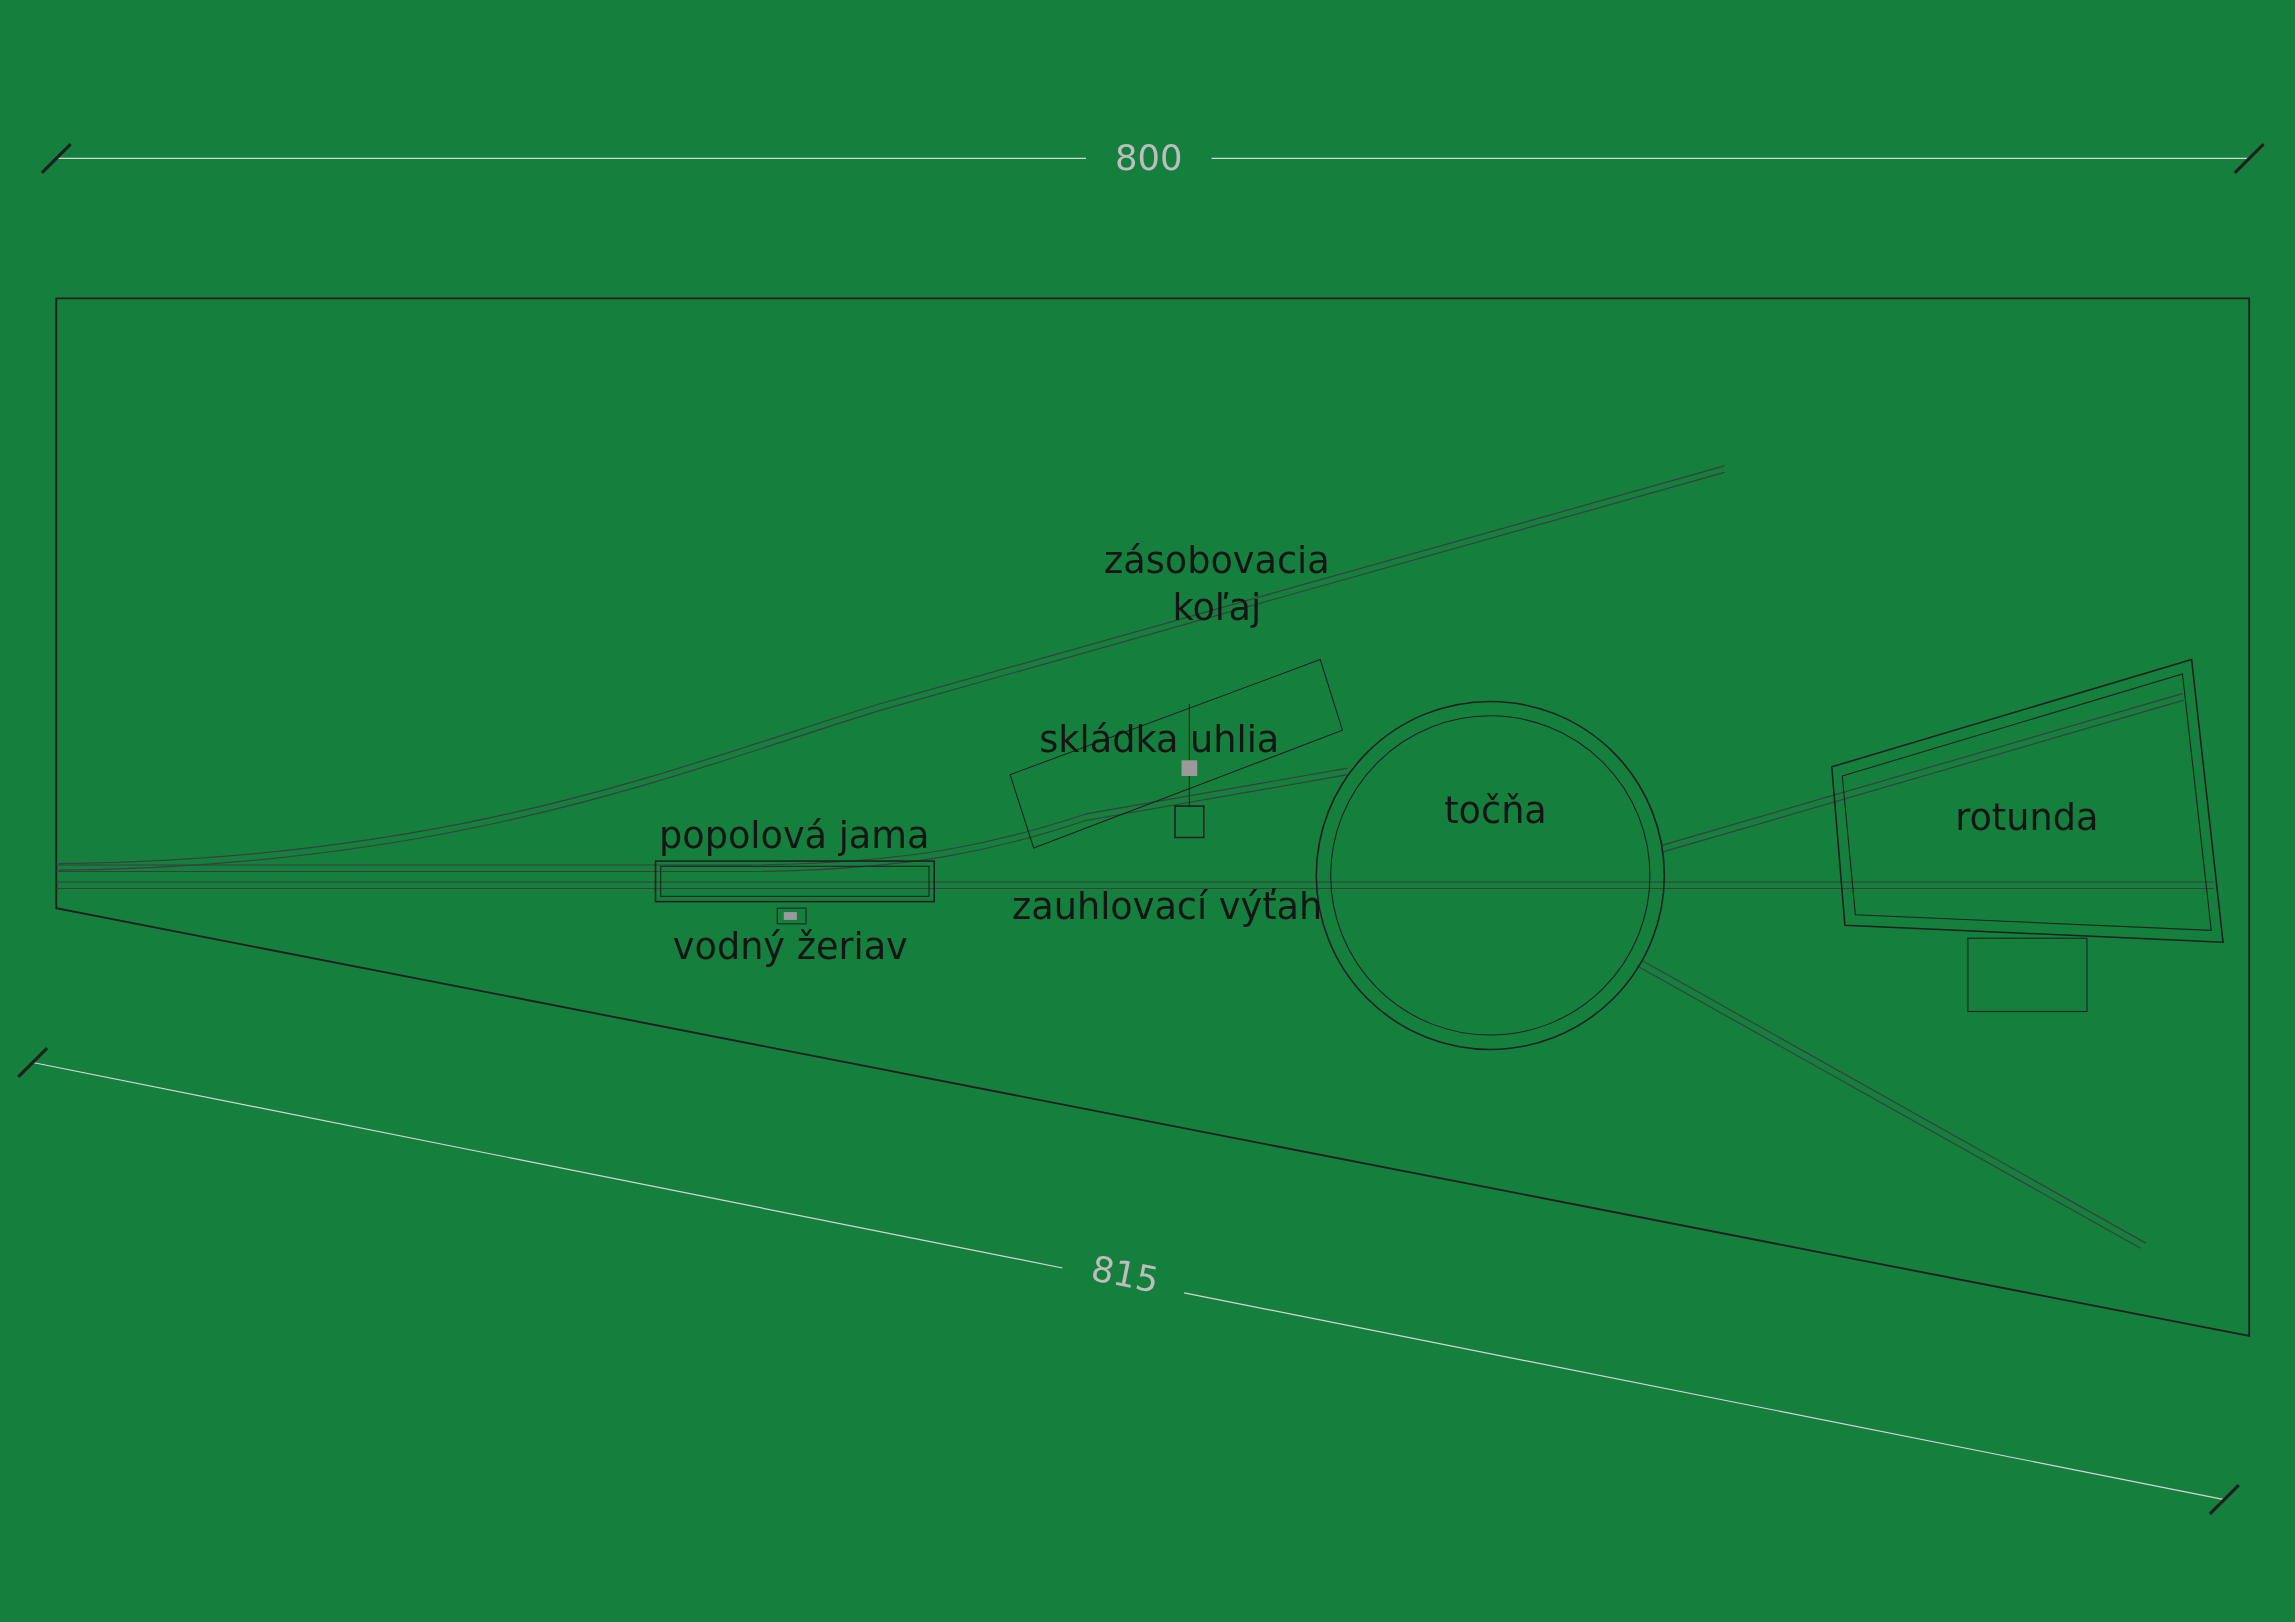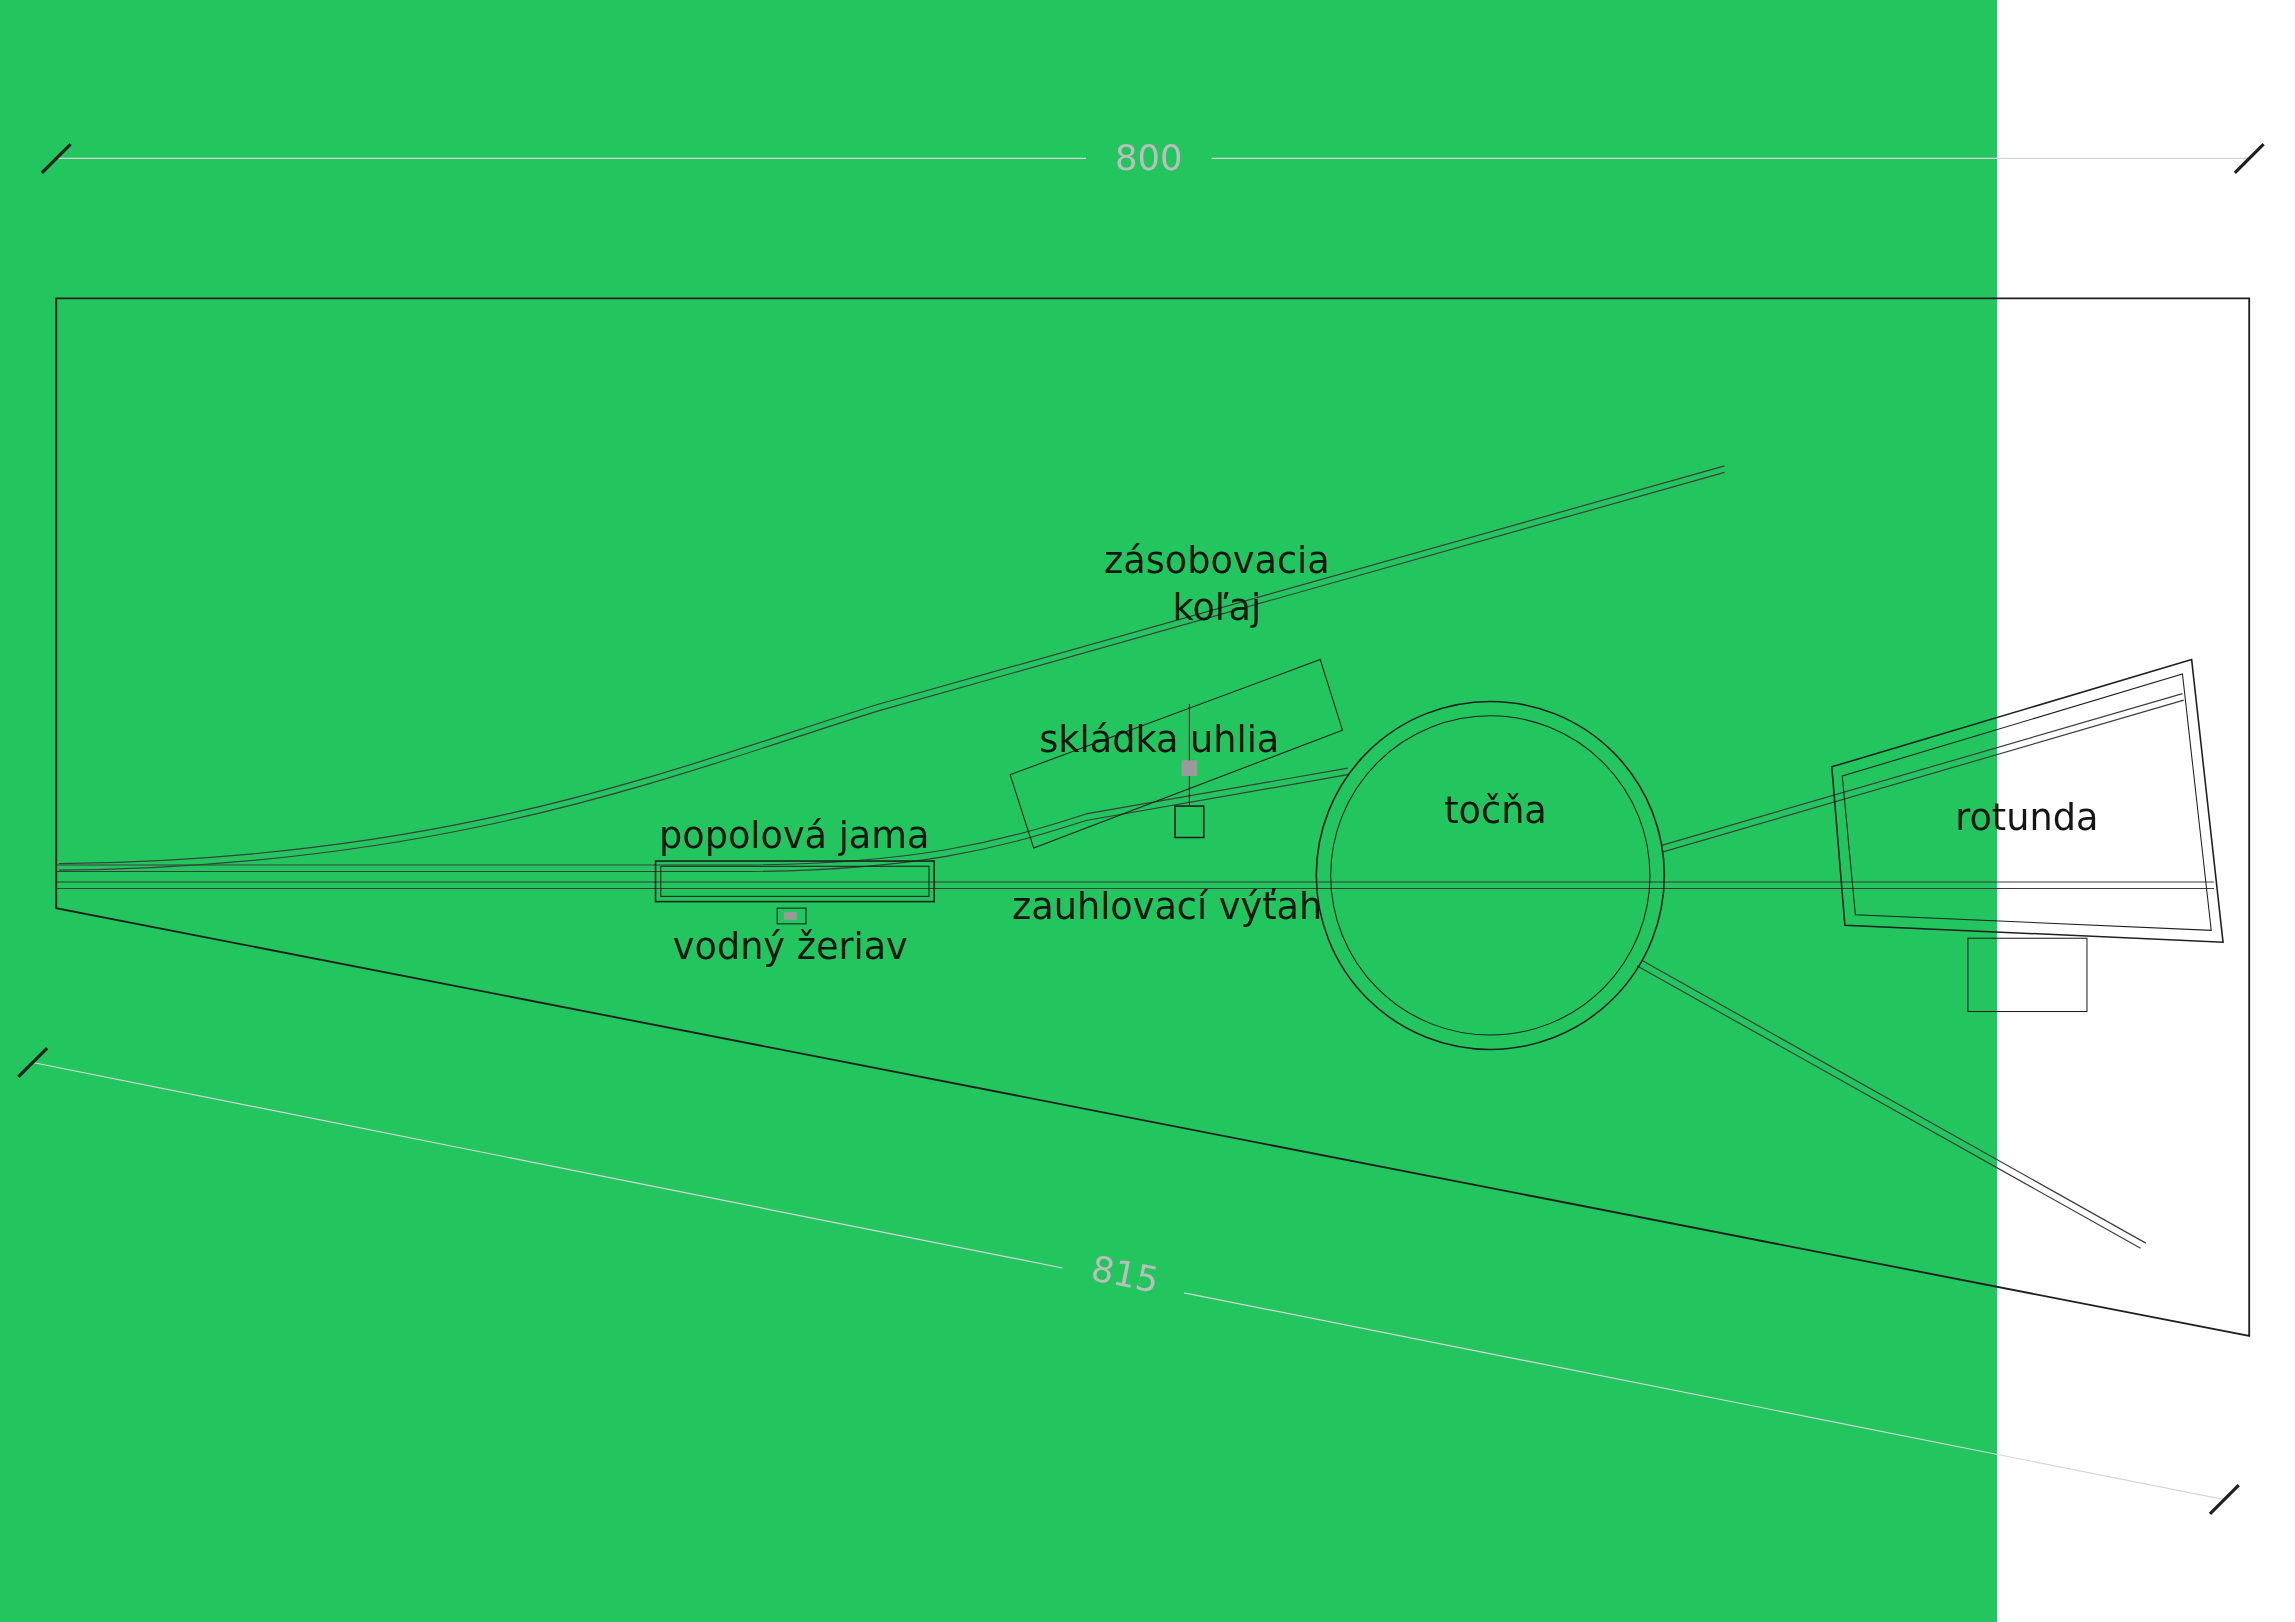--- a/index.html
+++ b/index.html
@@ -2,21 +2,21 @@
 <html style="--line: #1f1f1f; --track: #3d3d3d; --dim: #d6d6d6; --dimtext: #bdbdbd;font-size:10.5px"><head>
 <meta charset="utf-8">
 <style>
   :root{
     --line:#1f1f1f;
     --track:#3d3d3d;
     --dim:#d6d6d6;
     --dimtext:#bdbdbd;
   }
   html,body{margin:0;padding:0;background:#ffffff;}
-  .canvas{width:1997px;height:1622px;background:#22c55e;}
+  .canvas{width:2295px;height:1622px;background:#15803d;}
   svg{display:block;}
   .outline{fill:none;stroke:var(--line);stroke-width:1.4;}
   .track{fill:none;stroke:var(--track);stroke-width:0.9;}
   .bld{fill:#ffffff00;stroke:var(--line);stroke-width:1.2;}
   .bld-thin{fill:none;stroke:var(--line);stroke-width:0.8;}
   .dim{stroke:var(--dim);stroke-width:0.9;fill:none;}
   .tick{stroke:var(--line);stroke-width:2.4;}
   .lbl{font:28px "DejaVu Sans", sans-serif;fill:#151515;text-anchor:middle;}
   .dimtxt{font:27px "DejaVu Sans", sans-serif;fill:var(--dimtext);text-anchor:middle;}
   .node{fill:#9a9a9a;stroke:none;}

